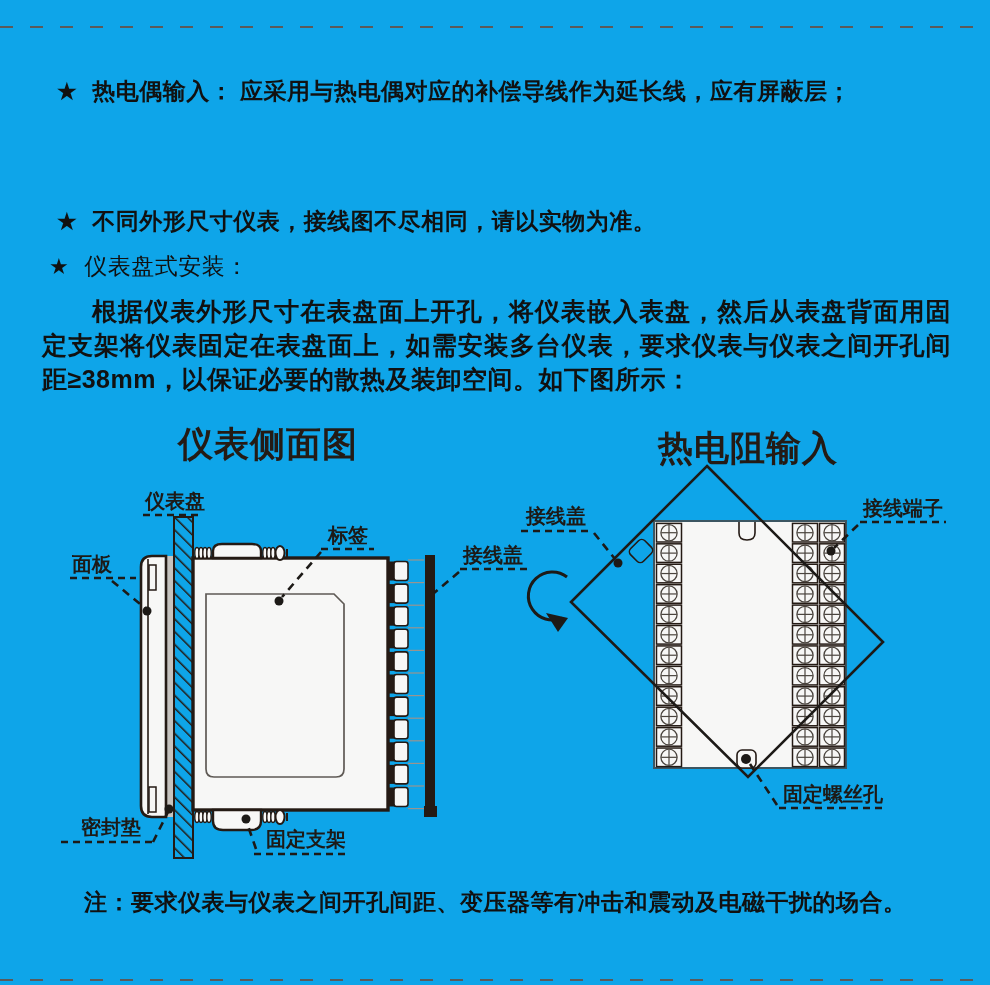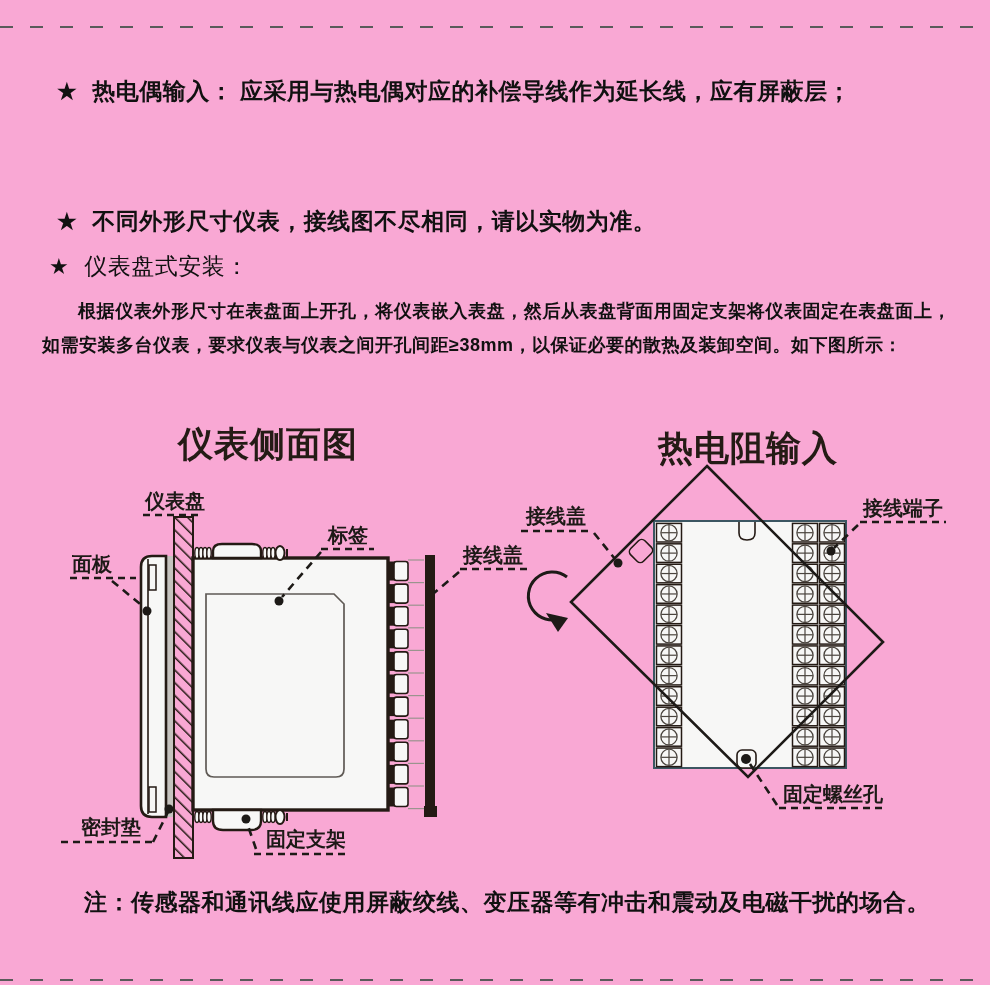--- a/index.html
+++ b/index.html
@@ -1,18 +1,18 @@
 <!DOCTYPE html>
 <html><head>
 <meta charset="utf-8">
 <style>
   html,body{margin:0;padding:0;}
   .page{
     position:relative; width:990px; height:985px;
-    background:#f9a8d4; overflow:hidden;
+    background:#0ea5e9; overflow:hidden;
     font-family:"Liberation Sans", sans-serif;
     color:#111;
   }
   .divider{
     position:absolute; left:0; width:990px; height:2px;
     background:repeating-linear-gradient(90deg,#5a5a5a 0 13px,transparent 13px 30px);
   }
   .divider.top{top:26px;}
   .divider.bottom{top:979px;}
   .bullet-row{
@@ -21,21 +21,21 @@
     letter-spacing:.5px;
   }
   .bullet-row .star{display:inline-block; margin-right:15px; font-size:22px;}
   .section-head{
     position:absolute; left:49px; top:251px;
     font-size:23px; font-weight:normal; letter-spacing:.5px;
   }
   .section-head .star{margin-right:15px; font-size:22px;}
   .para{
     position:absolute; left:42px; top:294px; width:909px;
-    font-size:18px; font-weight:bold; line-height:34px;
+    font-size:25px; font-weight:bold; line-height:34px;
     text-indent:2em; letter-spacing:.5px; text-align:justify;
   }
   .fig-title{
     position:absolute; width:280px; text-align:center;
     font-family:"Liberation Serif", serif; font-weight:bold;
     font-size:35px; color:#241b15; letter-spacing:1px;
   }
   .fig-title.side{left:128px; top:421px;}
   .fig-title.back{left:608px; top:425px;}
   .note{
@@ -258,17 +258,17 @@
       <circle cx="831" cy="551" r="4.5" fill="#1d1a17"></circle>
     </g>
 
     <g>
       <text x="783" y="801">固定螺丝孔</text>
       <line x1="779" y1="808" x2="884" y2="808" stroke="#1d1a17" stroke-width="2.6" stroke-dasharray="7 5"></line>
       <line x1="777" y1="805" x2="750" y2="764" stroke="#1d1a17" stroke-width="2.6" stroke-dasharray="8 6"></line>
     </g>
   </svg>
 
-  <div class="note">注：传感器和通讯线应使用屏蔽绞线、变压器等有冲击和震动及电磁干扰的场合。</div>
+  <div class="note">注：要求仪表与仪表之间开孔间距、变压器等有冲击和震动及电磁干扰的场合。</div>
 
   <div class="divider bottom"></div>
 
 </div>
 
 </body></html>

